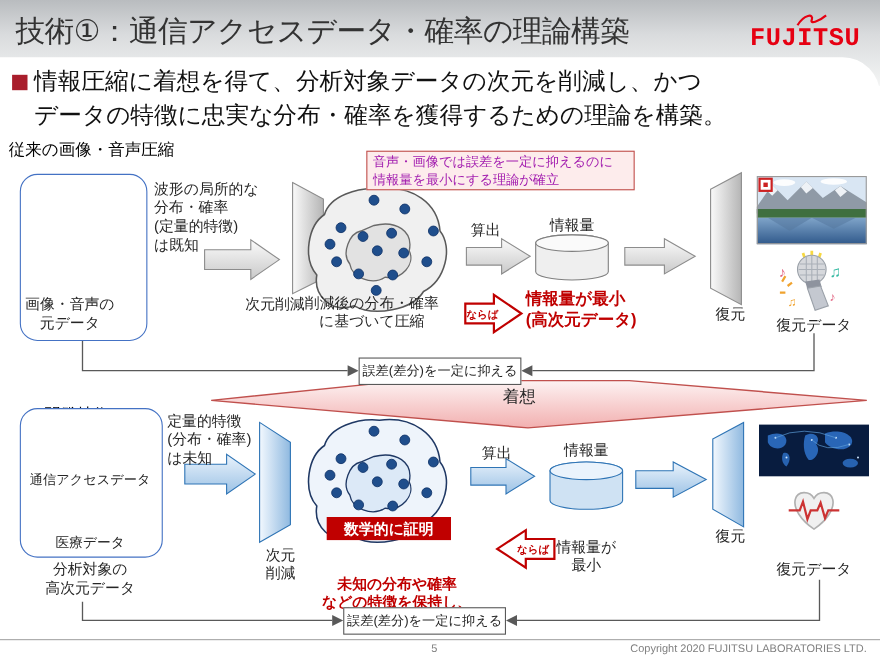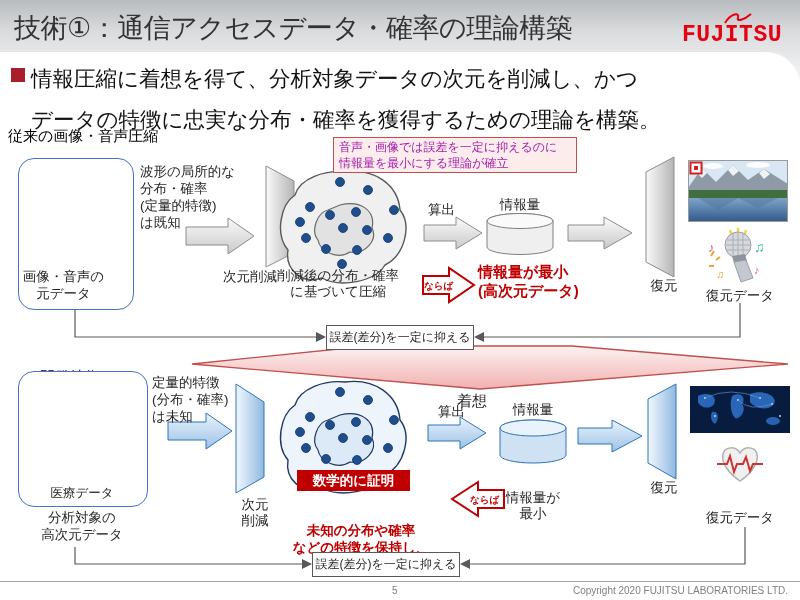--- a/index.html
+++ b/index.html
@@ -8,21 +8,21 @@
   .abs{position:absolute;}
   #hdr{position:absolute;left:0;top:0;width:800px;height:78px;
        background:linear-gradient(#b9bcbf 0%,#d9dbdd 40%,#f4f5f5 100%);}
   #body-bg{position:absolute;left:0;top:52px;width:800px;height:548px;background:#fff;
            border-top-right-radius:34px;}
   #title{position:absolute;left:14px;top:10px;font-size:27px;color:#333;letter-spacing:-0.5px;}
   #logo{position:absolute;right:18px;top:22px;color:#e60012;font-size:23px;font-weight:bold;
         letter-spacing:0.5px;font-family:Liberation Mono, monospace;}
   #logo-swoosh{position:absolute;right:47px;top:12px;}
   .bullet-sq{position:absolute;left:11px;top:68px;width:14px;height:14px;background:#a91e2c;}
-  #summary{position:absolute;left:31px;top:59px;font-size:21.5px;line-height:41px;
+  #summary{position:absolute;left:31px;top:59px;font-size:21.5px;line-height:31px;
            color:#111;white-space:pre-line;}
   .sect-label{font-size:15px;color:#000;}
   .lbl{position:absolute;font-size:13.5px;line-height:17px;white-space:pre-line;}
   .ctr{text-align:center;}
   .note-box{position:absolute;left:333px;top:137px;width:232px;height:32px;
             background:#fdecec;border:1.2px solid #c0504d;font-size:12px;line-height:16px;
             color:#a21caf;white-space:pre-line;padding:1px 5px;}
   .rbox{position:absolute;border:1.3px solid #4472c4;border-radius:16px;background:#fff;}
   .err-box{position:absolute;width:146px;height:23px;border:1px solid #595959;background:#fff;
            font-size:12px;line-height:23px;text-align:center;color:#262626;}
@@ -232,25 +232,26 @@
 
   <div class="lbl" style="left:428px;top:201px;">算出</div>
   <div class="lbl ctr" style="left:495px;top:196px;width:50px;">情報量</div>
   <div class="naraba" style="left:424px;top:280px;">ならば</div>
   <div class="lbl red" style="left:478px;top:262px;font-size:15px;font-weight:bold;line-height:19px;">情報量が最小
 (高次元データ)</div>
   <div class="lbl ctr" style="left:642px;top:277px;width:44px;">復元</div>
   <div class="lbl ctr" style="left:690px;top:287px;width:100px;">復元データ</div>
   <div class="err-box" style="left:326px;top:325px;">誤差(差分)を一定に抑える</div>
 
-  <div class="lbl" style="left:457px;top:352px;font-size:15px;margin-top:40px;">着想</div>
+  <div class="lbl" style="left:457px;top:352px;font-size:15px;">着想</div>
 
   <div class="abs sect-label" style="left:40px;top:368px;font-family:Liberation Mono, monospace;">開発技術</div>
 
   <div class="rbox" style="left:18px;top:371px;width:128px;height:134px;"></div>
+  <div class="lbl ctr" style="left:18px;top:428px;width:128px;font-size:12px;">通信アクセスデータ</div>
   <div class="lbl ctr" style="left:18px;top:485px;width:128px;font-size:12.5px;">医療データ</div>
   <div class="lbl ctr" style="left:10px;top:509px;width:144px;">分析対象の
 高次元データ</div>
 
   <div class="lbl" style="left:152px;top:374px;">定量的特徴
 (分布・確率)
 は未知</div>
   <div class="lbl ctr" style="left:230px;top:497px;width:50px;line-height:16px;">次元
 削減</div>
 

